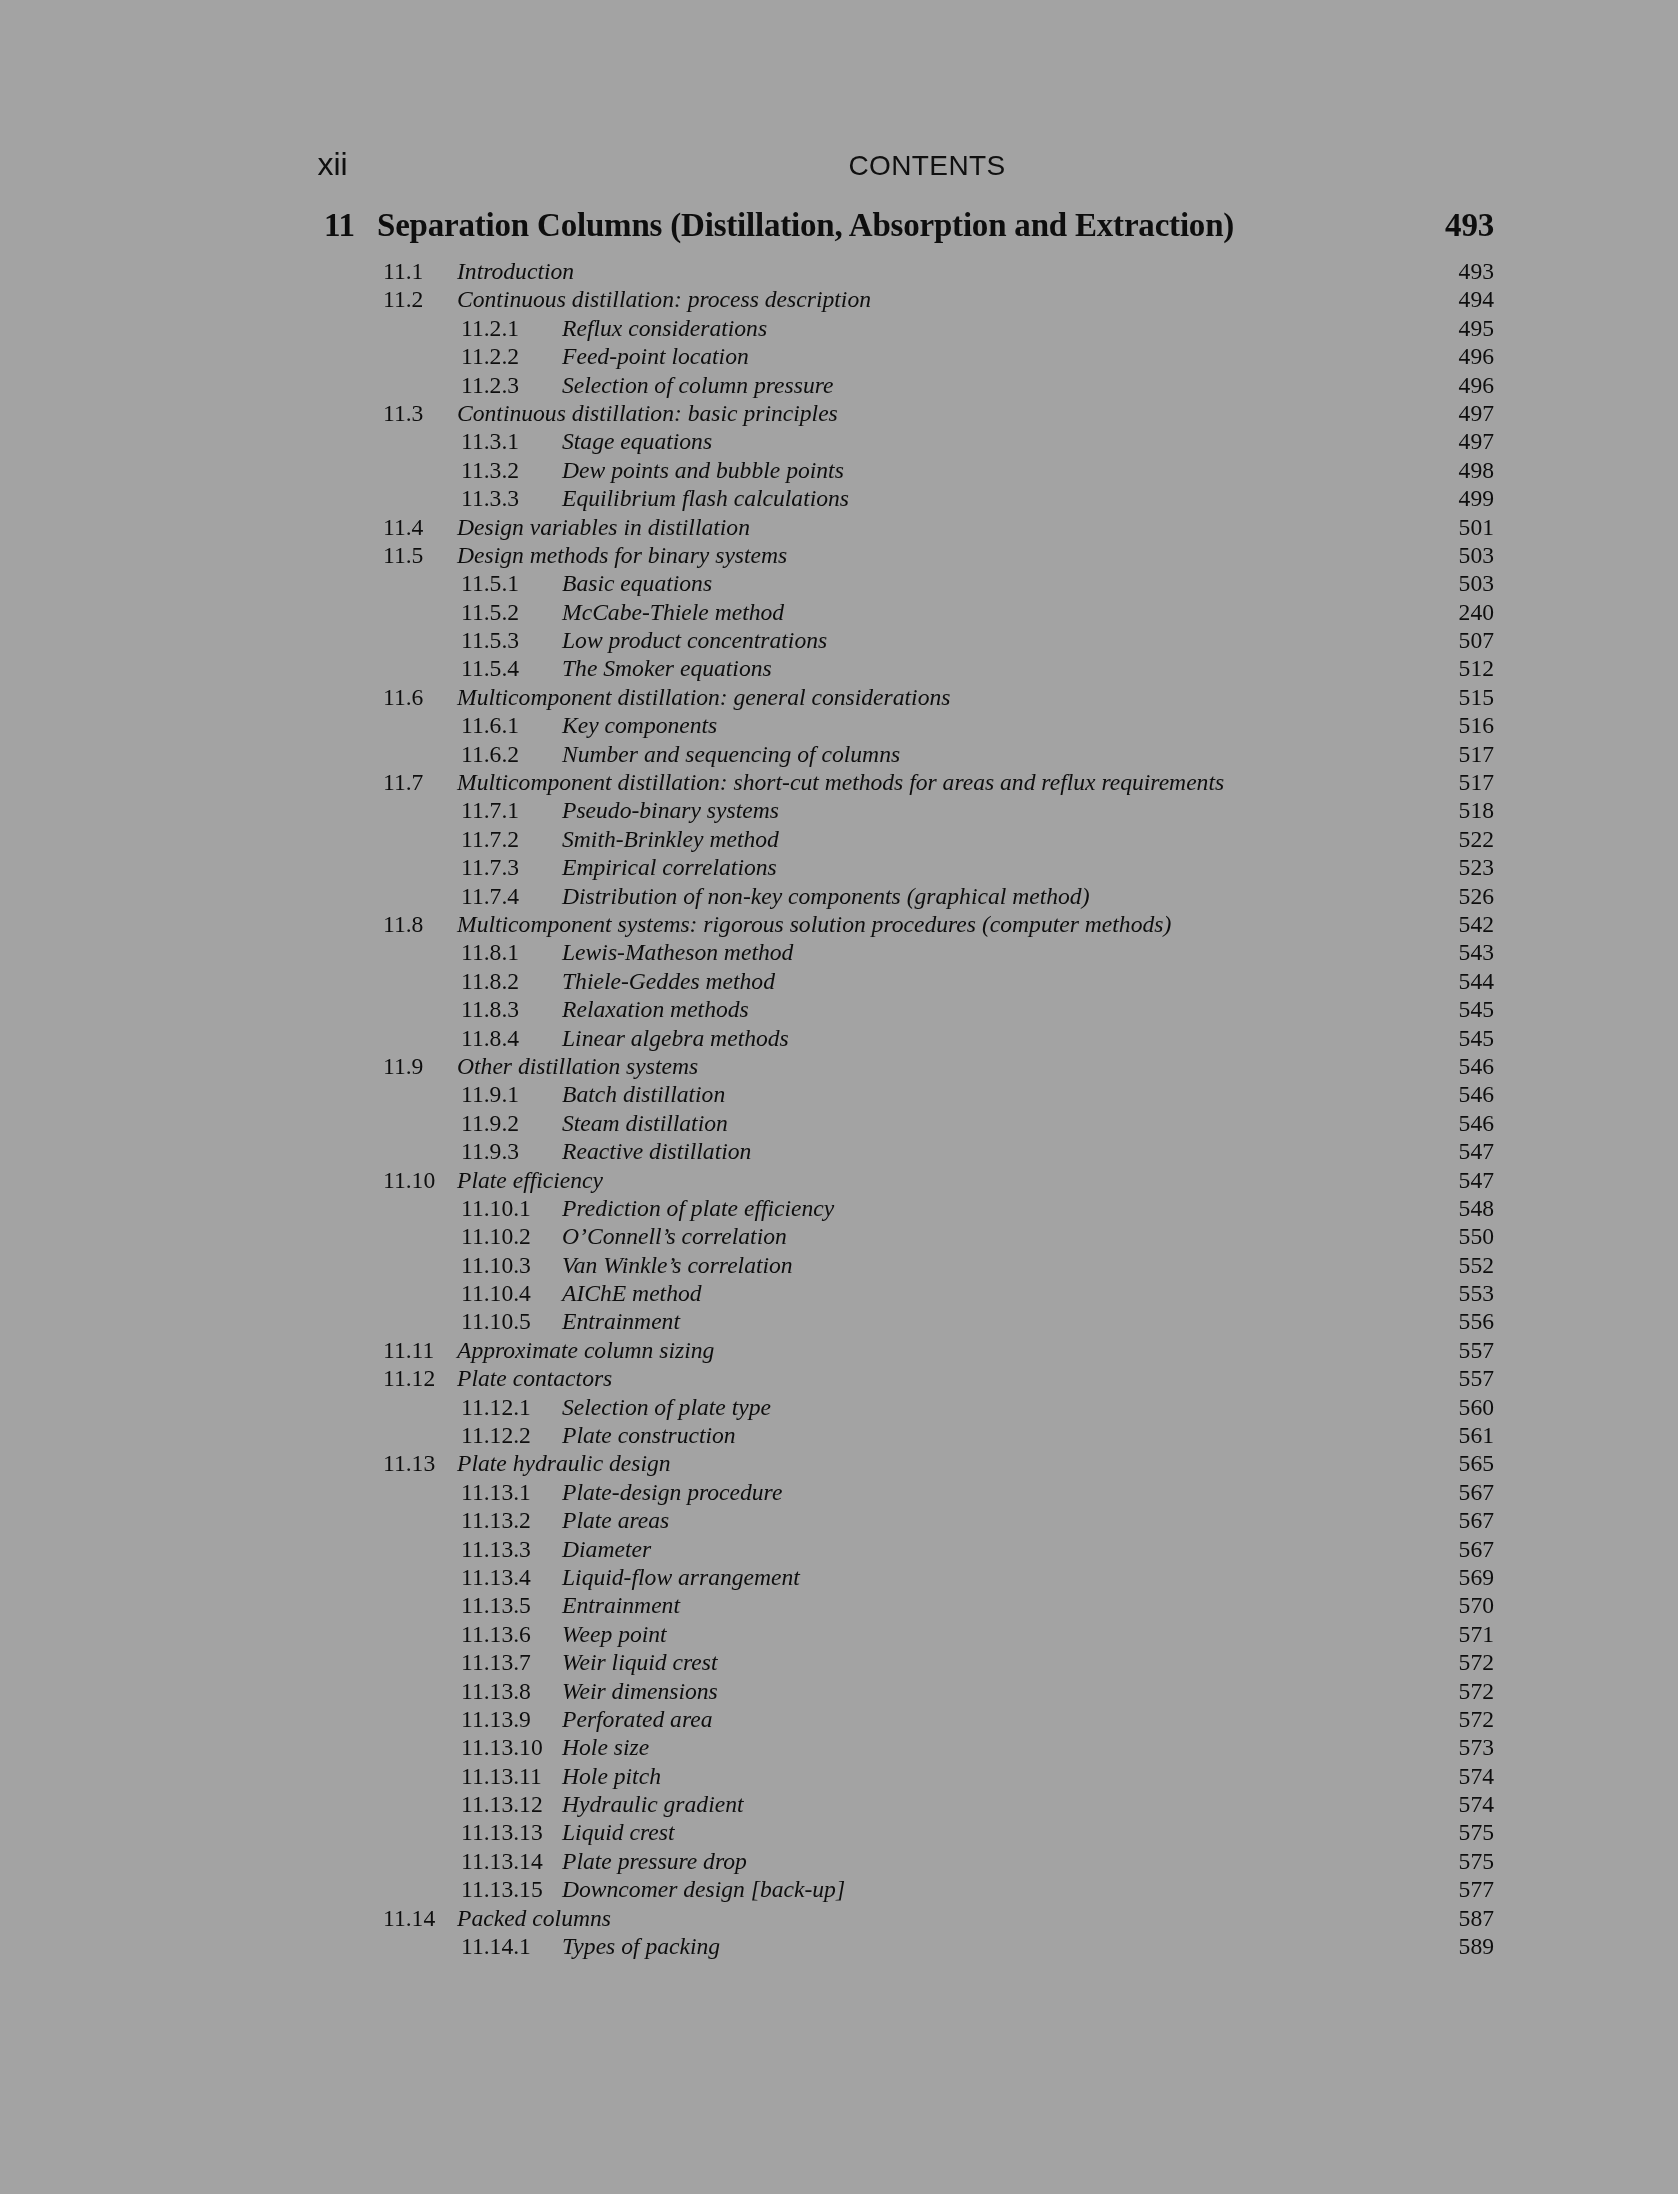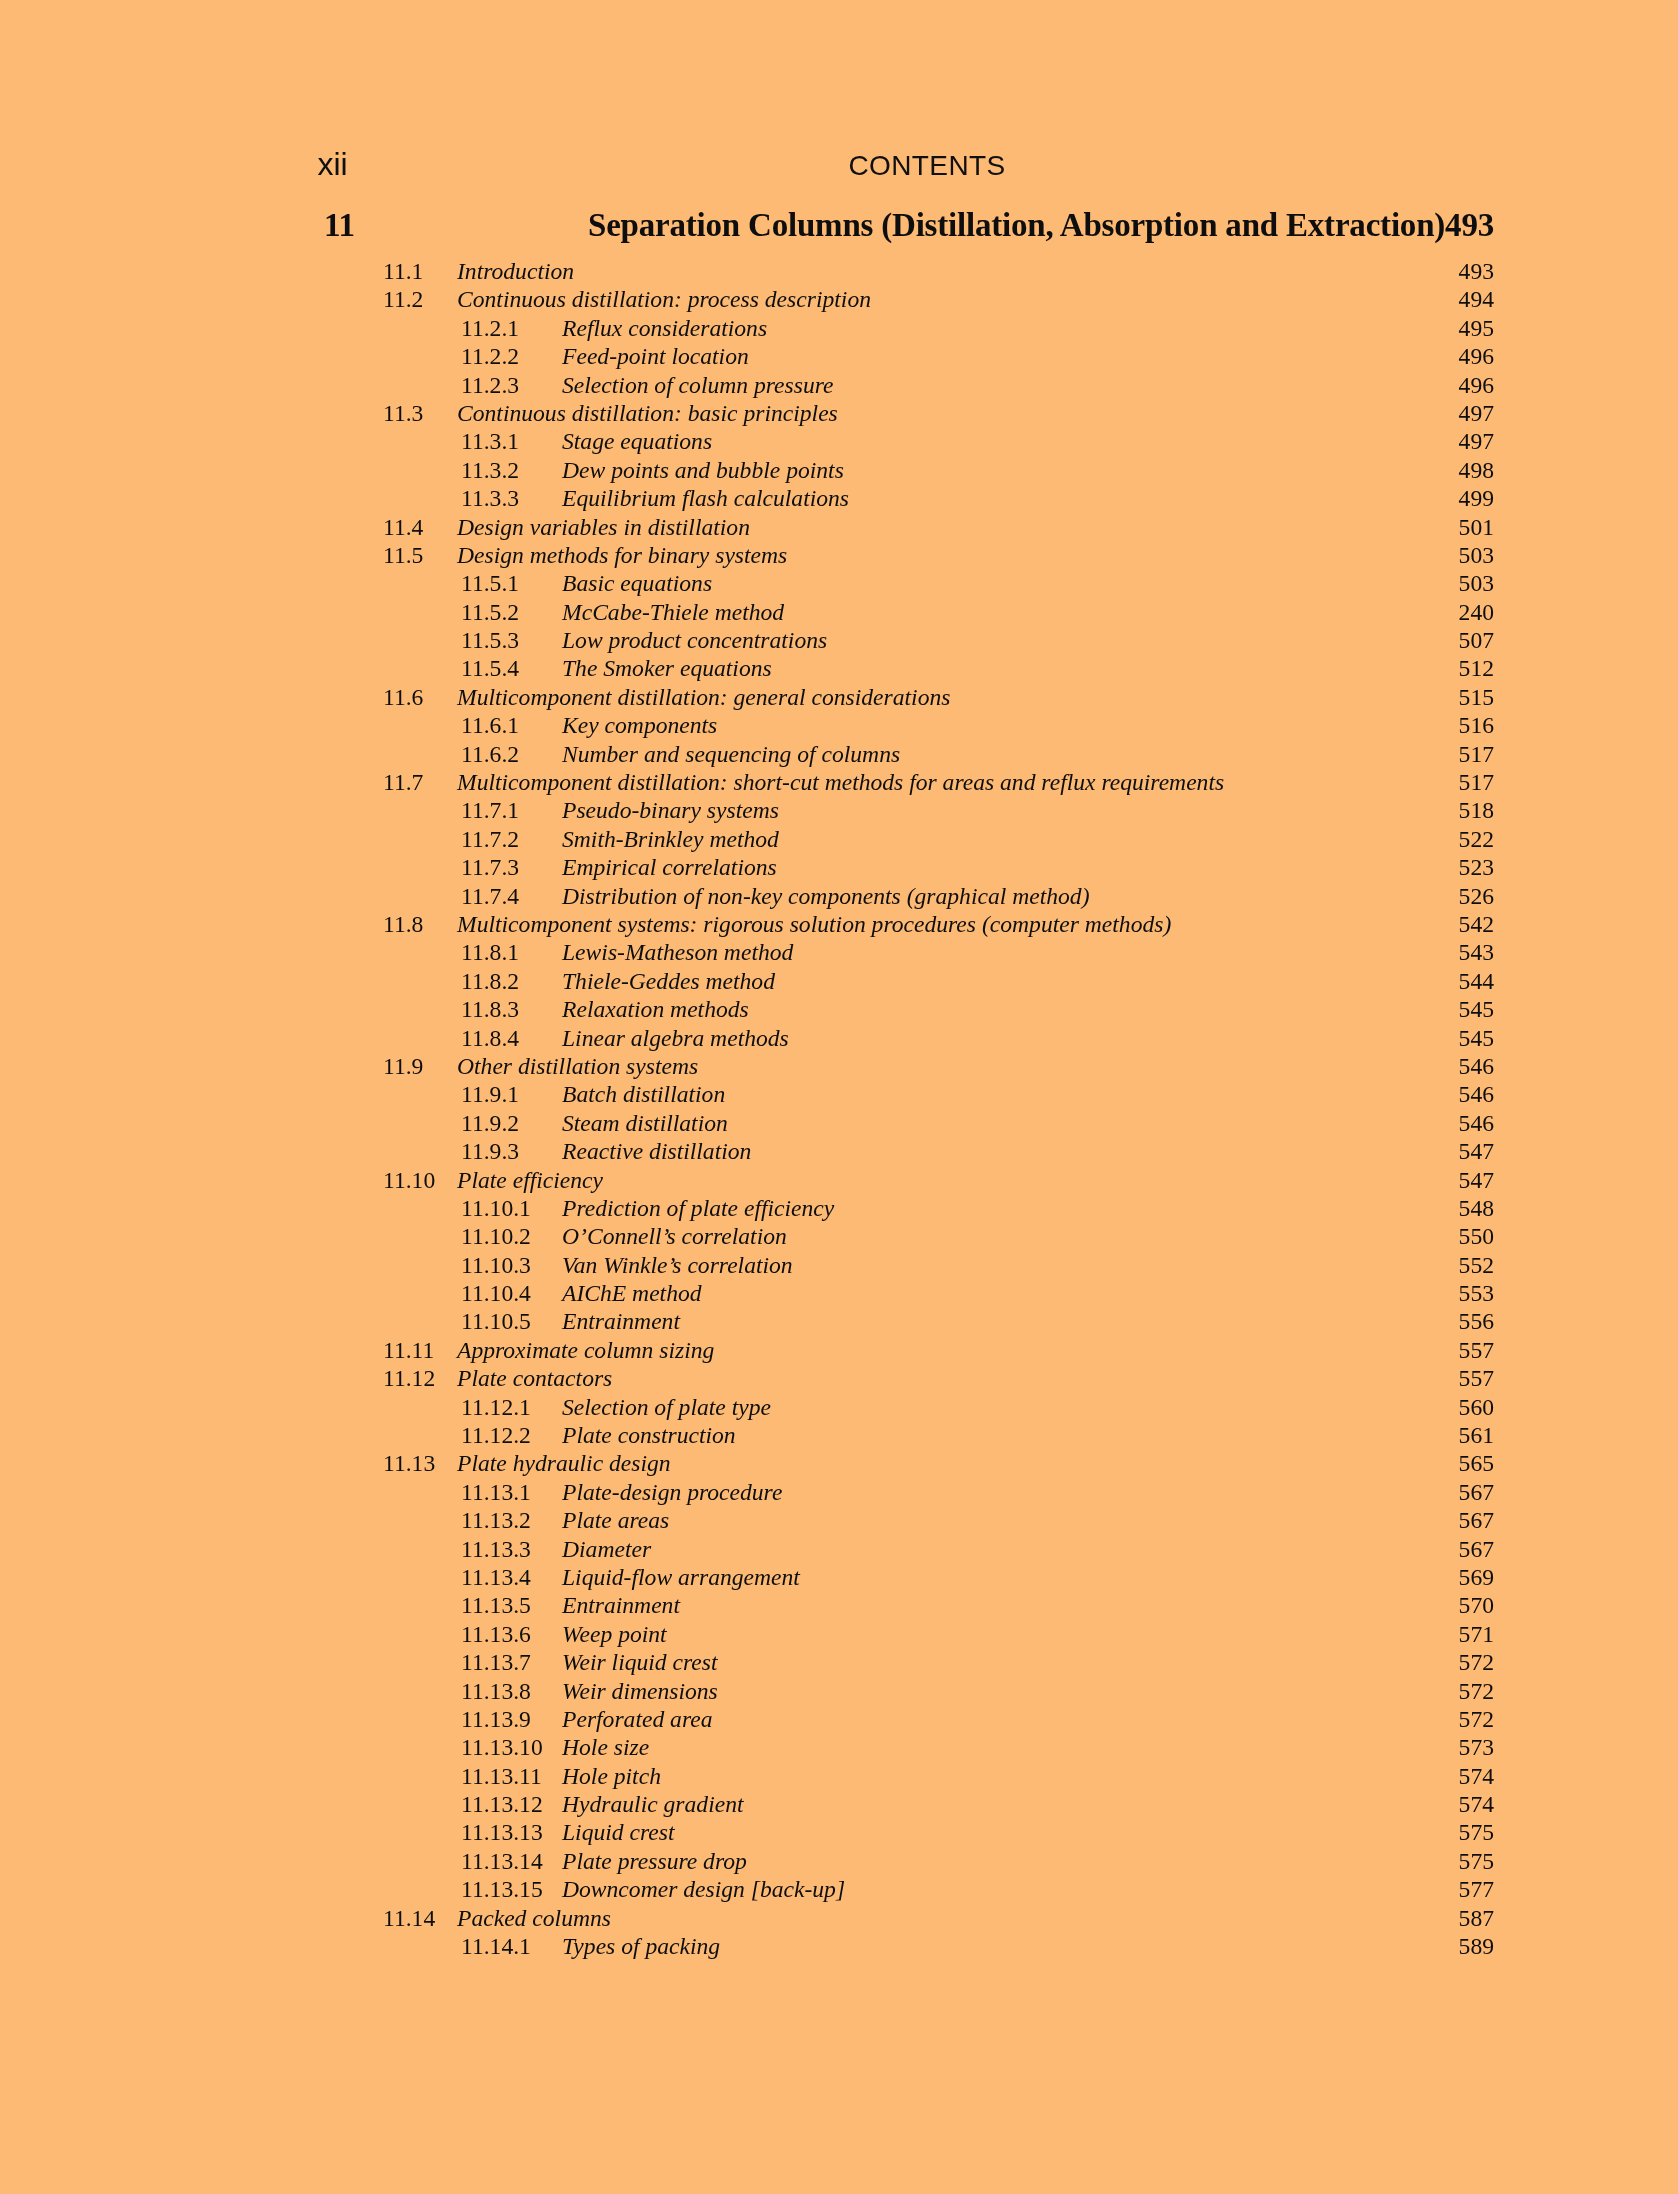--- a/index.html
+++ b/index.html
@@ -1,20 +1,20 @@
 <!DOCTYPE html>
 <html style="font-size:12px"><head>
 <meta charset="utf-8">
 <style>
   html, body { margin: 0; padding: 0; background: #ffffff; }
   .page {
     position: relative;
     width: 1679px;
     height: 2194px;
-    background: #fdba74;
+    background: #a3a3a3;
     color: #0e0e0e;
     font-family: "Liberation Serif", serif;
     overflow: hidden;
   }
 
   
   .running-head {
     position: absolute;
     left: 316px;
     right: 185px;
@@ -50,21 +50,21 @@
     right: 185px;
     top: 209px;
     display: flex;
     align-items: baseline;
     font-weight: bold;
     font-size: 33px;
     line-height: 1;
     letter-spacing: -0.2px;
   }
   .ch-num { flex: 0 0 53px; margin-left: 13px; }
-  .ch-title { flex: 1 1 auto; white-space: nowrap; text-align: right; }
+  .ch-title { flex: 1 1 auto; white-space: nowrap; }
   .ch-page { flex: 0 0 auto; margin-left: auto; text-align: right; }
 
   
   .toc {
     position: absolute;
     left: 383px;
     top: 257px;
     width: 1111px;
   }
   .toc-row {

